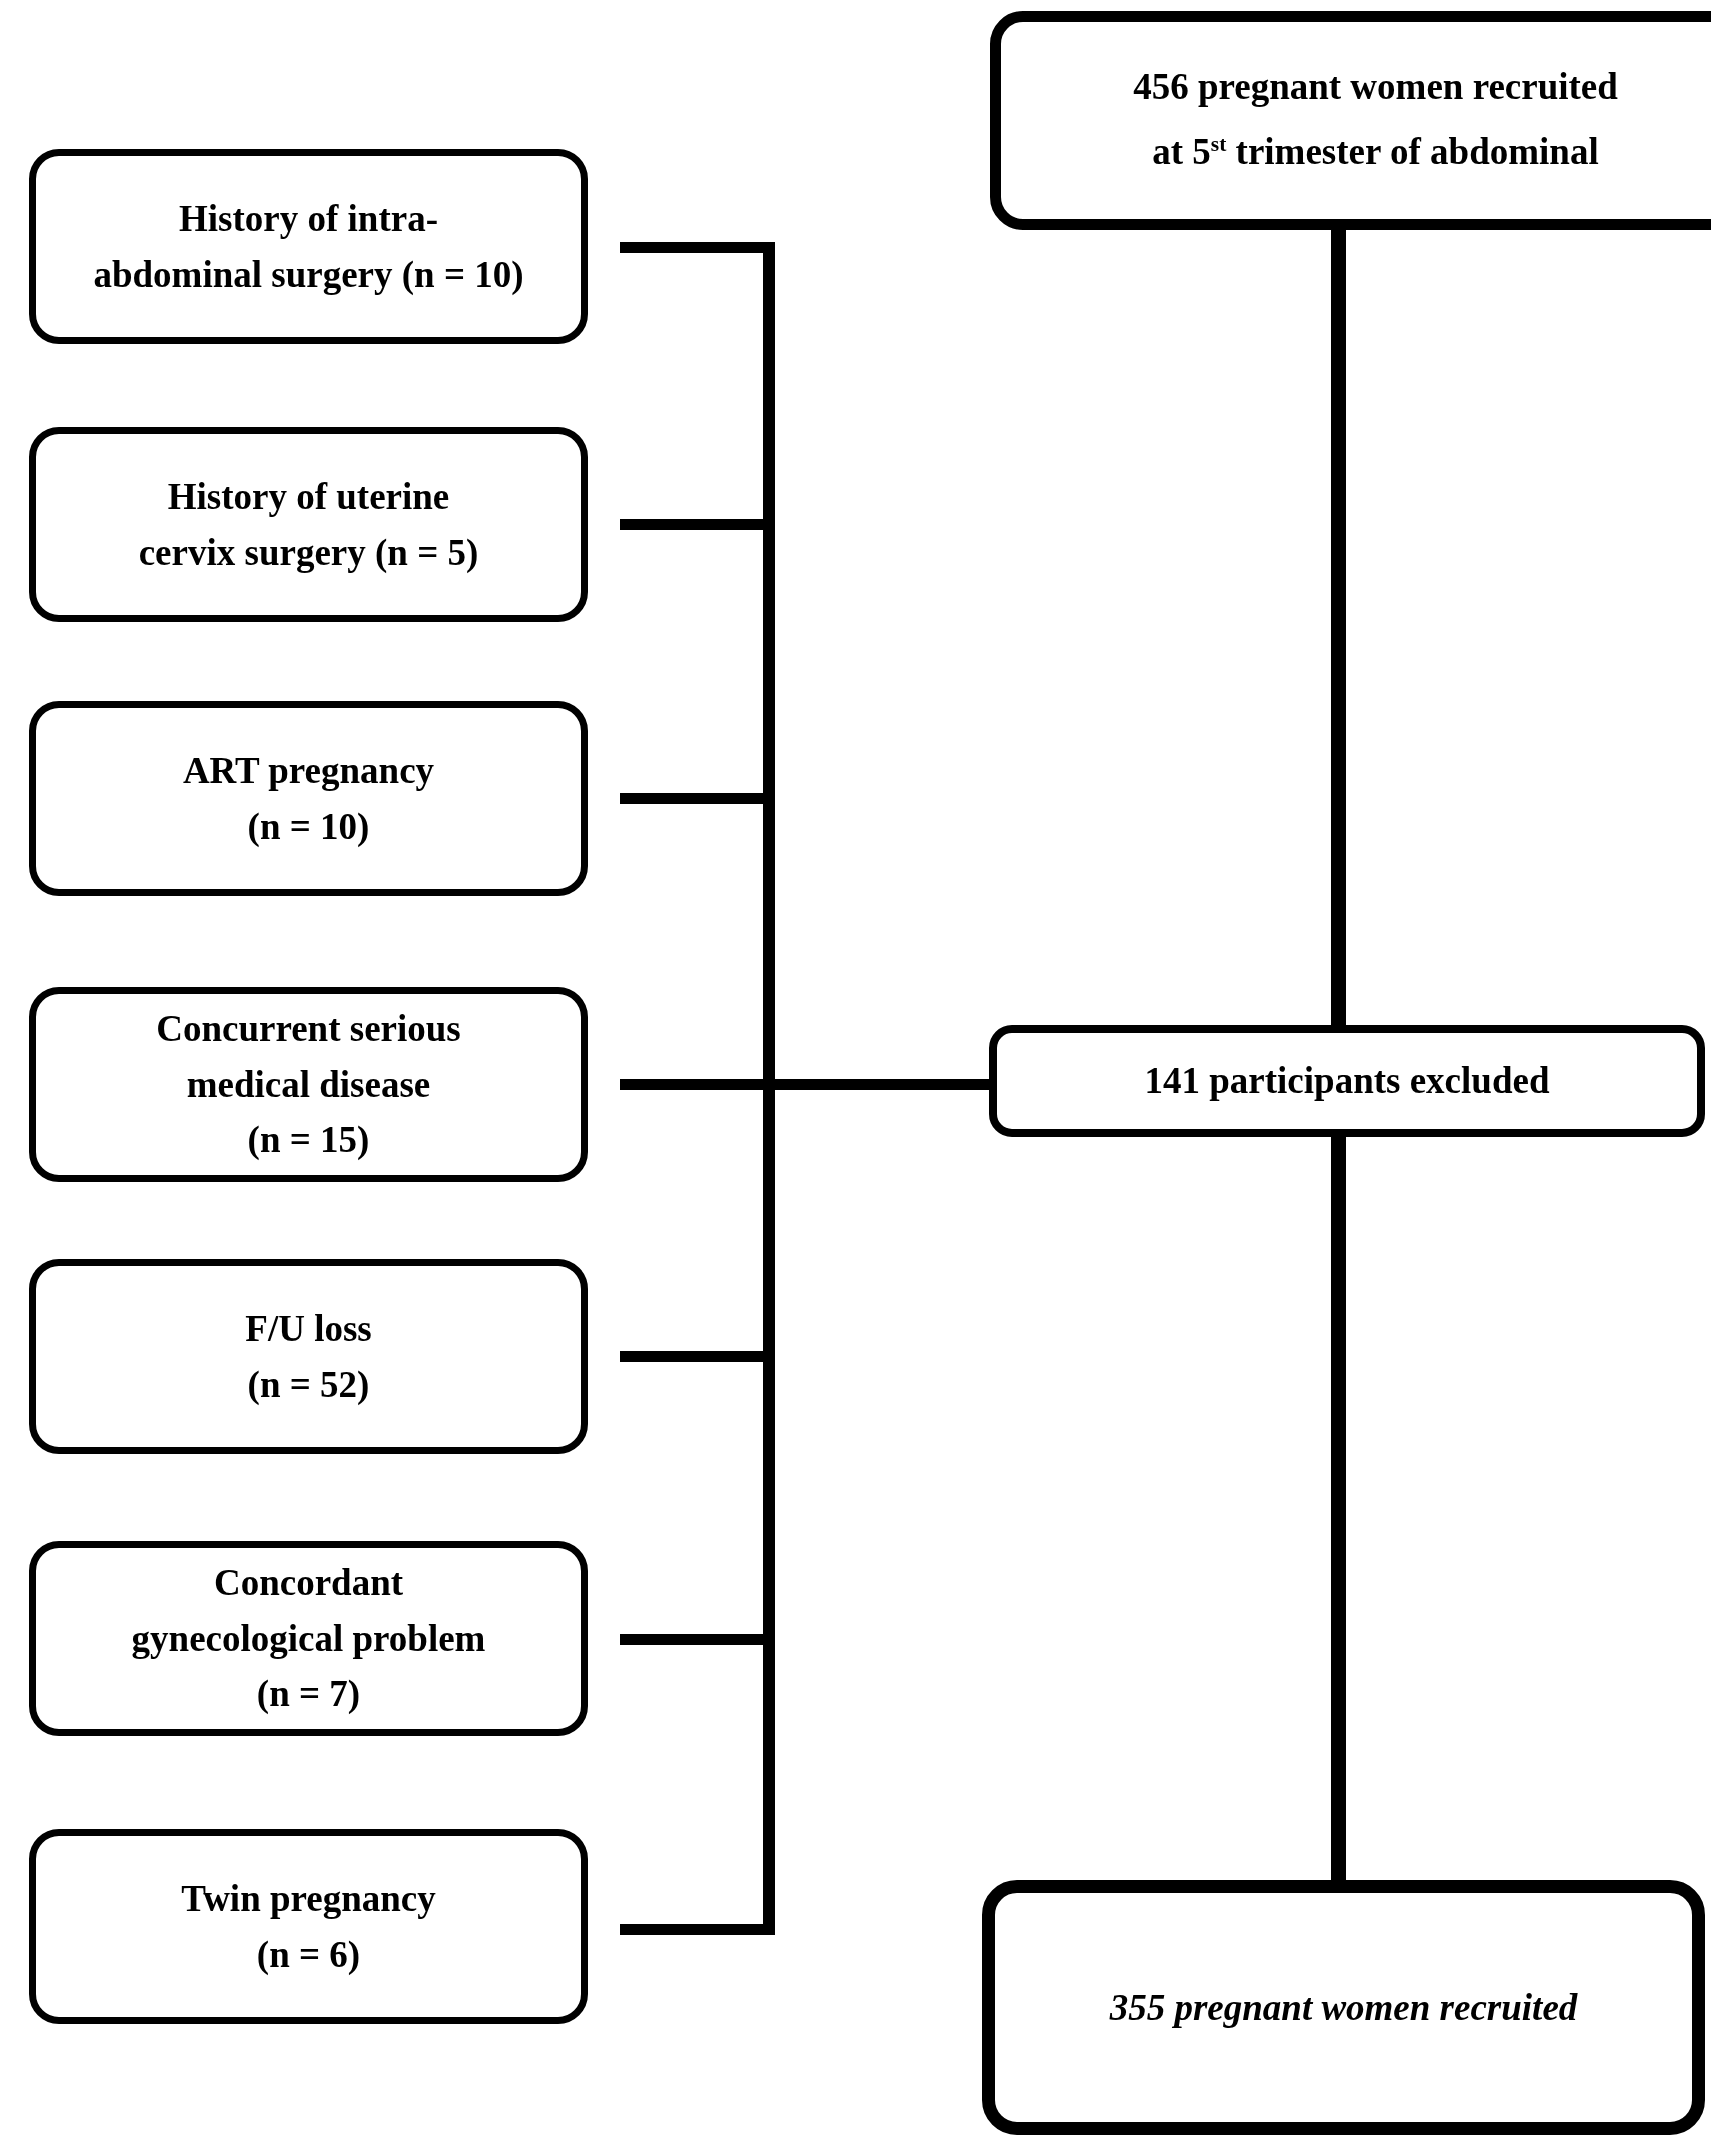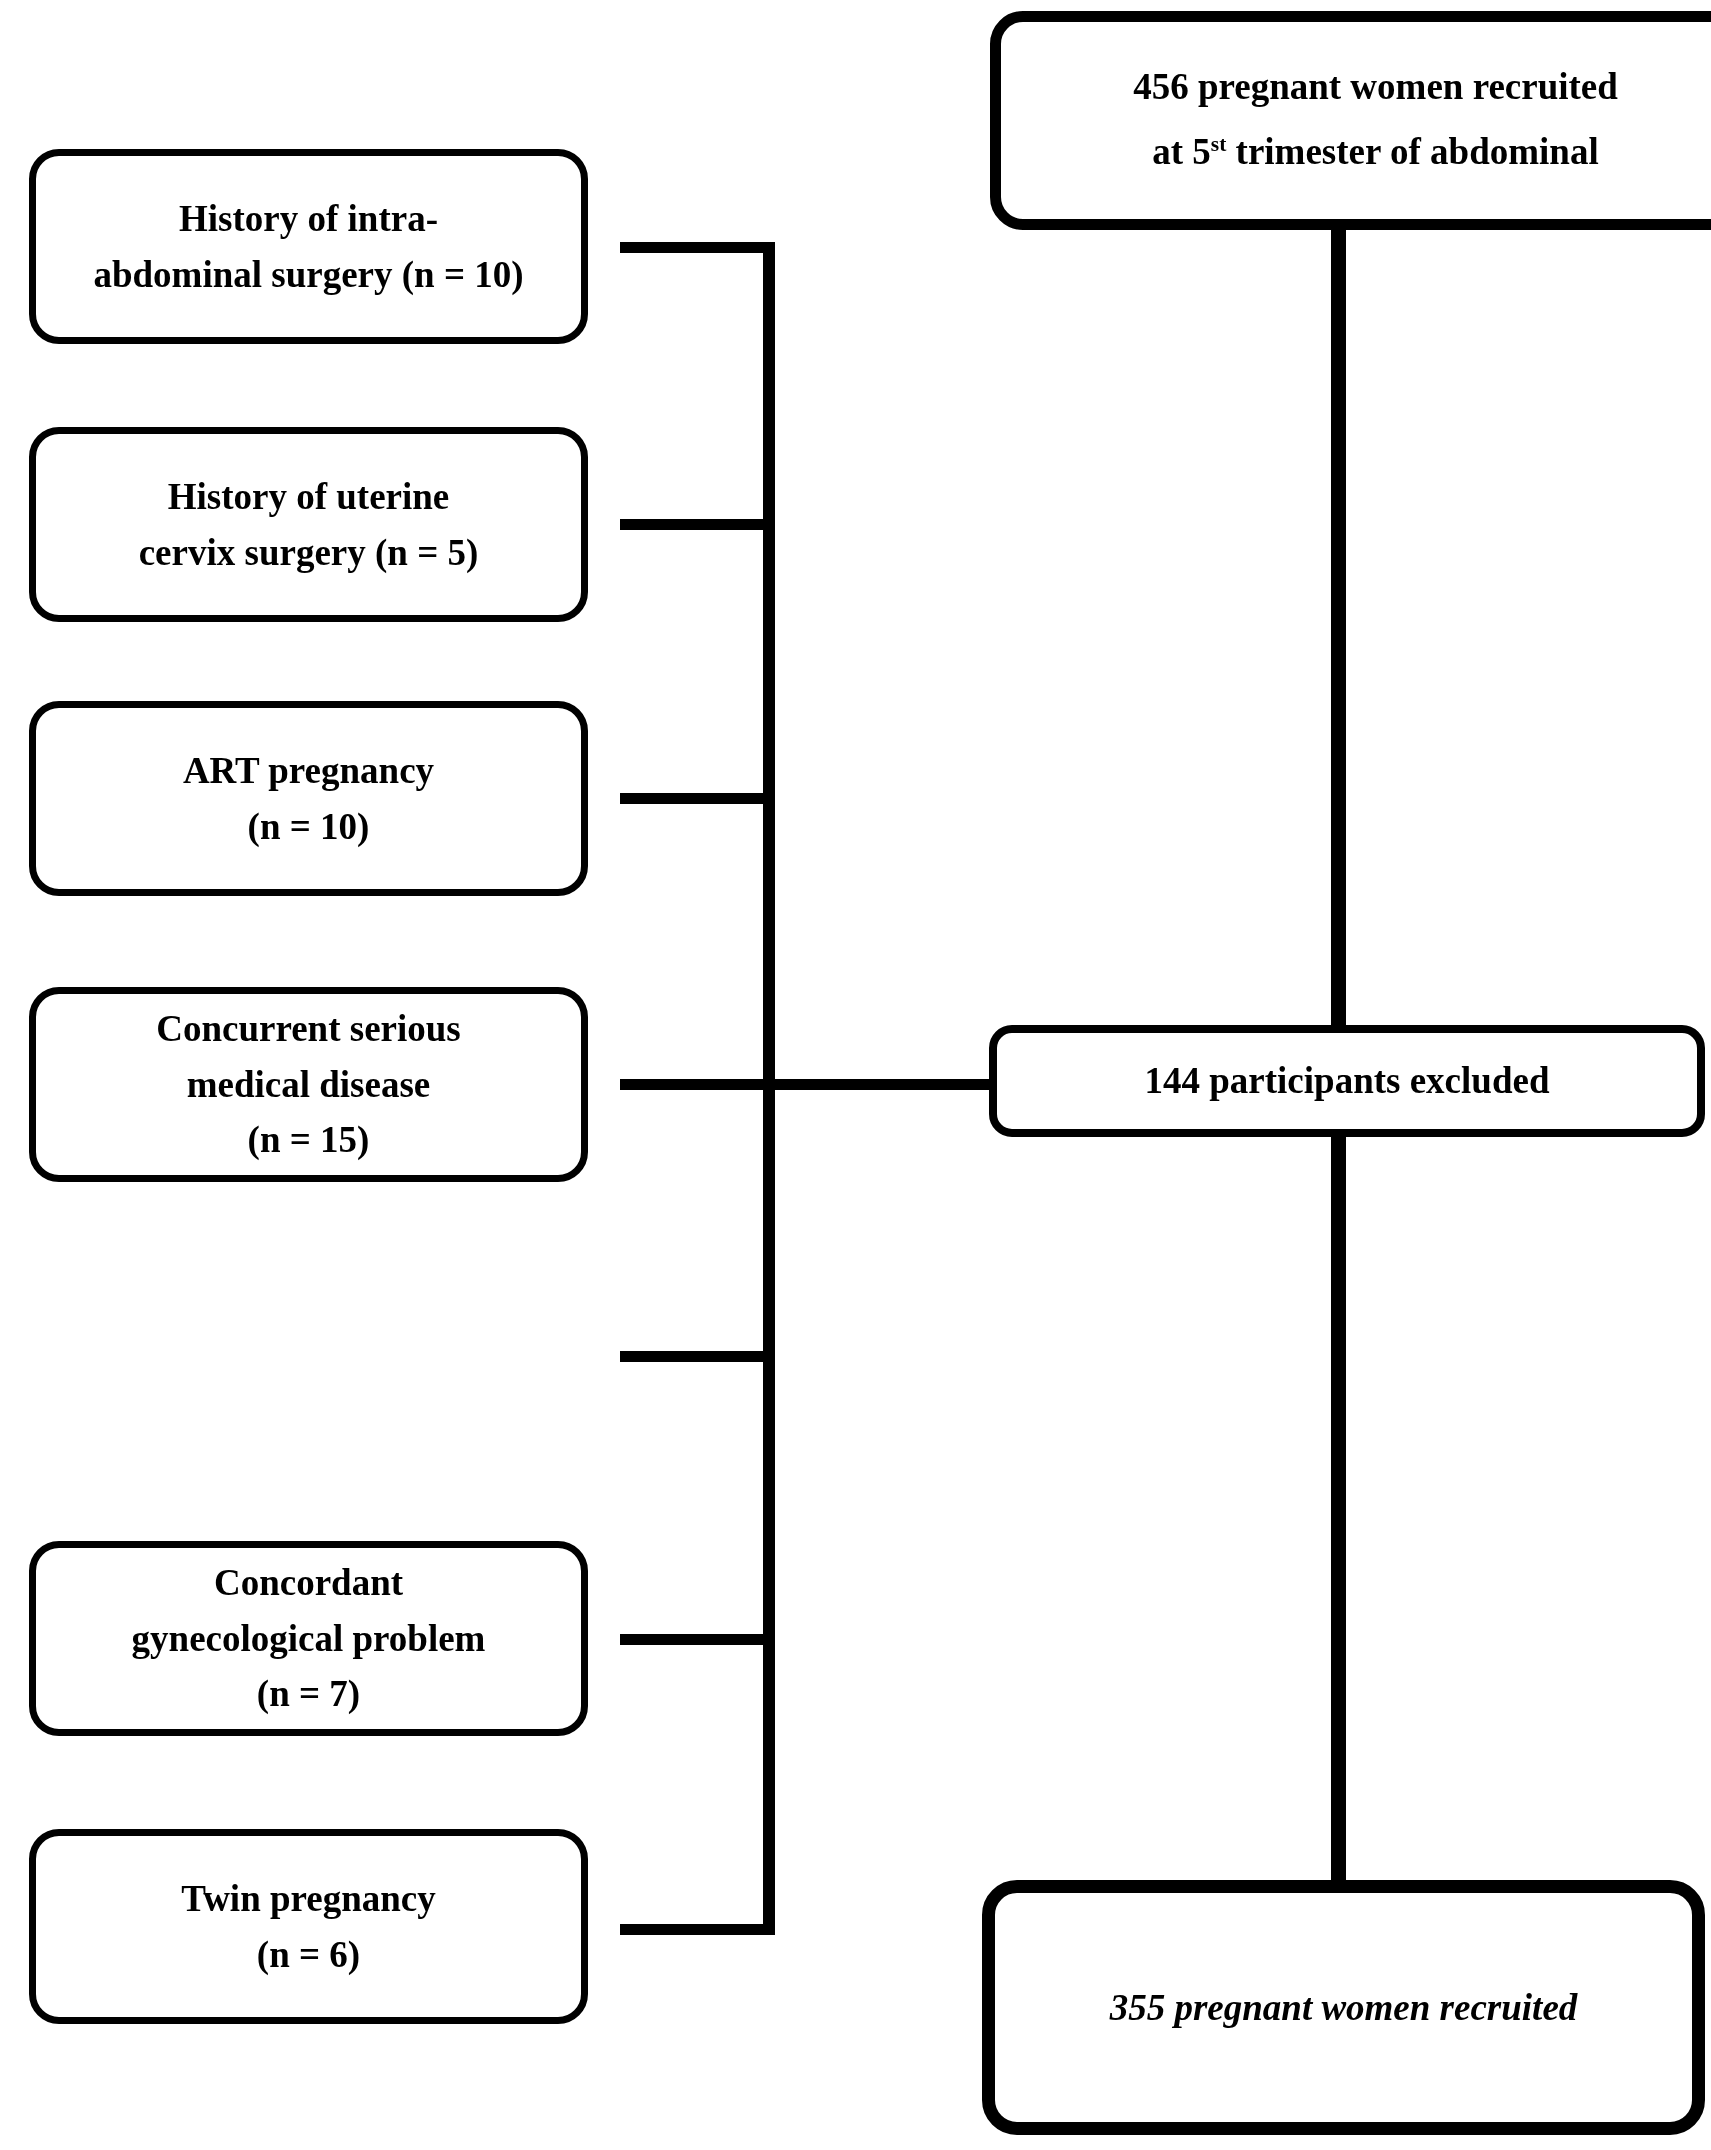--- a/index.html
+++ b/index.html
@@ -65,21 +65,21 @@
   <div class="line-el hline hc7"></div>
 
   <div class="box box-top">
     <div>
       <div>456 pregnant women recruited</div>
       <div><span>at 5</span><sup class="st">st</sup><span> trimester of abdominal</span></div>
     </div>
   </div>
 
   <div class="box box-mid">
-    <div class="label">144 participants excluded</div>
+    <div class="label">141 participants excluded</div>
   </div>
 
   <div class="box box-bottom">
     <div class="label">355 pregnant women recruited</div>
   </div>
 
   <div class="box box-left" style="top:149px">
     <div class="label">History of intra-
 abdominal surgery (n = 10)</div>
   </div>
@@ -89,20 +89,24 @@
   </div>
   <div class="box box-left" style="top:701px">
     <div class="label">ART pregnancy
 (n = 10)</div>
   </div>
   <div class="box box-left" style="top:987px">
     <div class="label">Concurrent serious
 medical disease
 (n = 15)</div>
   </div>
+  <div class="box box-left" style="top:1259px">
+    <div class="label">F/U loss
+(n = 52)</div>
+  </div>
   <div class="box box-left" style="top:1541px">
     <div class="label">Concordant
 gynecological problem
 (n = 7)</div>
   </div>
   <div class="box box-left" style="top:1829px">
     <div class="label">Twin pregnancy
 (n = 6)</div>
   </div>
 

